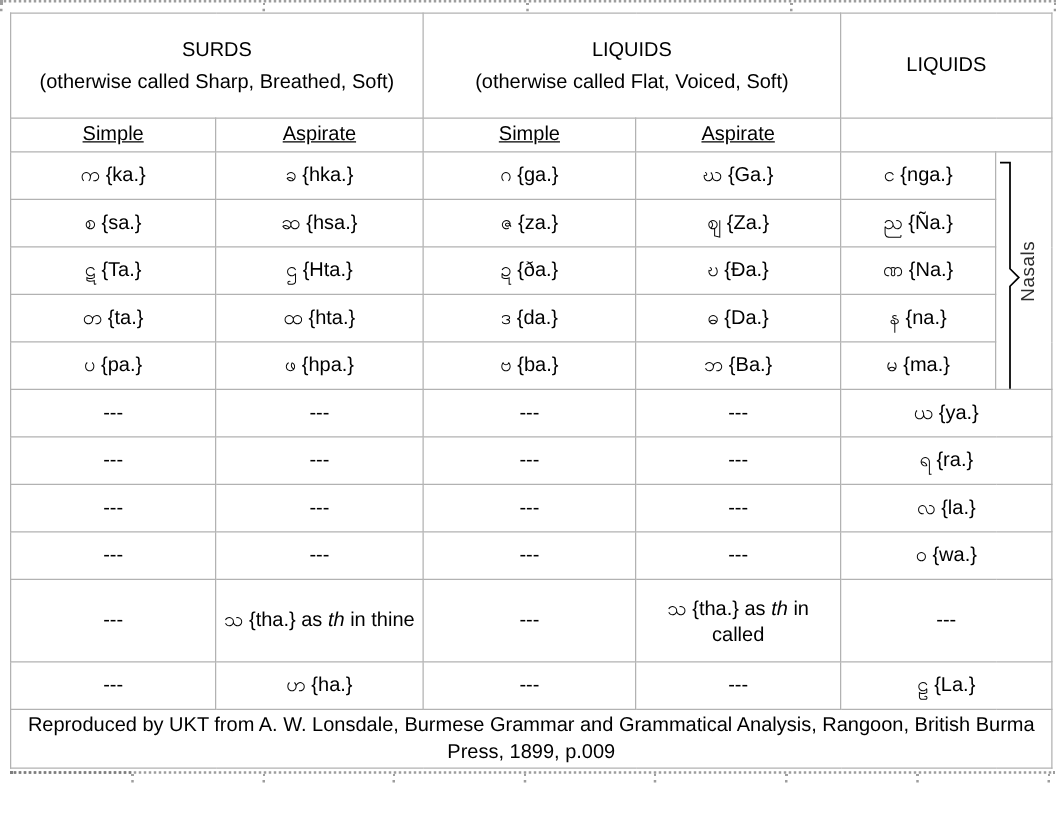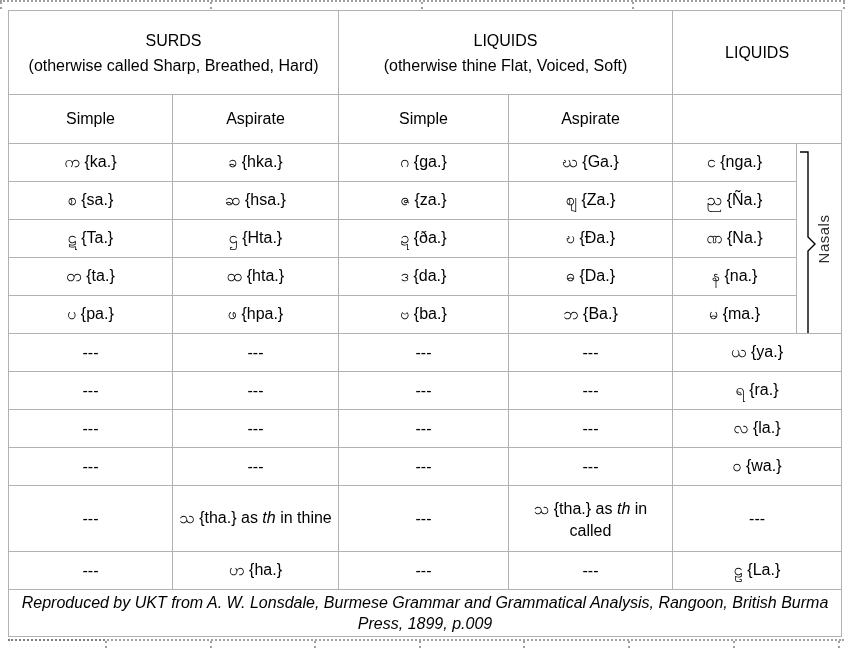--- a/index.html
+++ b/index.html
@@ -7,21 +7,21 @@
   
   .sliver{position:relative;}
   .top-sliver{height:7px;border-top:2px dotted #9e9e9e;}
   .bottom-sliver{height:6px;margin-left:8px;margin-right:1px;margin-top:2px;border-top:2px dotted #9e9e9e;}
   .tick{position:absolute;top:0;width:0;height:7px;border-left:2px dotted #9e9e9e;}
   .dark-seg{position:absolute;top:-2px;left:0;width:97px;height:0;border-top:2px dotted #7d7d7d;}
   
   table.grid{border-collapse:collapse;table-layout:fixed;width:833px;margin:1px 0 0 8px;}
   table.grid td,table.grid th{border:1px solid #b2b2b2;font-weight:normal;font-size:16px;
     text-align:center;vertical-align:middle;padding:2px 3px;overflow:hidden;}
-  tr.h1{height:84px;} tr.h2{height:49px;} tr.r{height:38px;} tr.tha{height:66px;} tr.ft{height:46px;font-style:italic;}
+  tr.h1{height:84px;} tr.h2{height:27px;text-decoration:underline;} tr.r{height:38px;} tr.tha{height:66px;} tr.ft{height:46px;}
   .grp{line-height:25px;}
   td.nasals{border-left:none;padding:0;position:relative;}
   td.liq5{border-right:none;}
   td.footer-cell{text-align:left;font-size:15.5px;line-height:21px;padding:2px 4px 2px 4px;}
   .brace{position:absolute;left:1px;top:6px;}
   .nasals-label{position:absolute;left:26px;top:50%;transform:translate(-50%,-50%) rotate(-90deg);
     white-space:nowrap;font-size:15px;color:#2e2e2e;letter-spacing:0.5px;}
   i.em{}
 </style>
 </head>
@@ -42,25 +42,25 @@
       <col style="width:170px">
     <col style="width:164px">
       <col style="width:124px">
       <col style="width:45px">
   </colgroup>
 
   <tbody>
       <tr class="h1">
     <th colspan="2" class="grp">
       <div>SURDS</div>
-      <div>(otherwise called Sharp, Breathed, Hard)</div>
+      <div>(otherwise called Sharp, Breathed, Soft)</div>
     </th>
     <th colspan="2" class="grp">
       <div>LIQUIDS</div>
-      <div>(otherwise thine Flat, Voiced, Soft)</div>
+      <div>(otherwise called Flat, Voiced, Soft)</div>
     </th>
     <th colspan="2" class="grp">
       <div>LIQUIDS</div>
     </th>
   </tr>
 
   <tr class="h2">
     <td>Simple</td>
     <td>Aspirate</td>
     <td>Simple</td>

